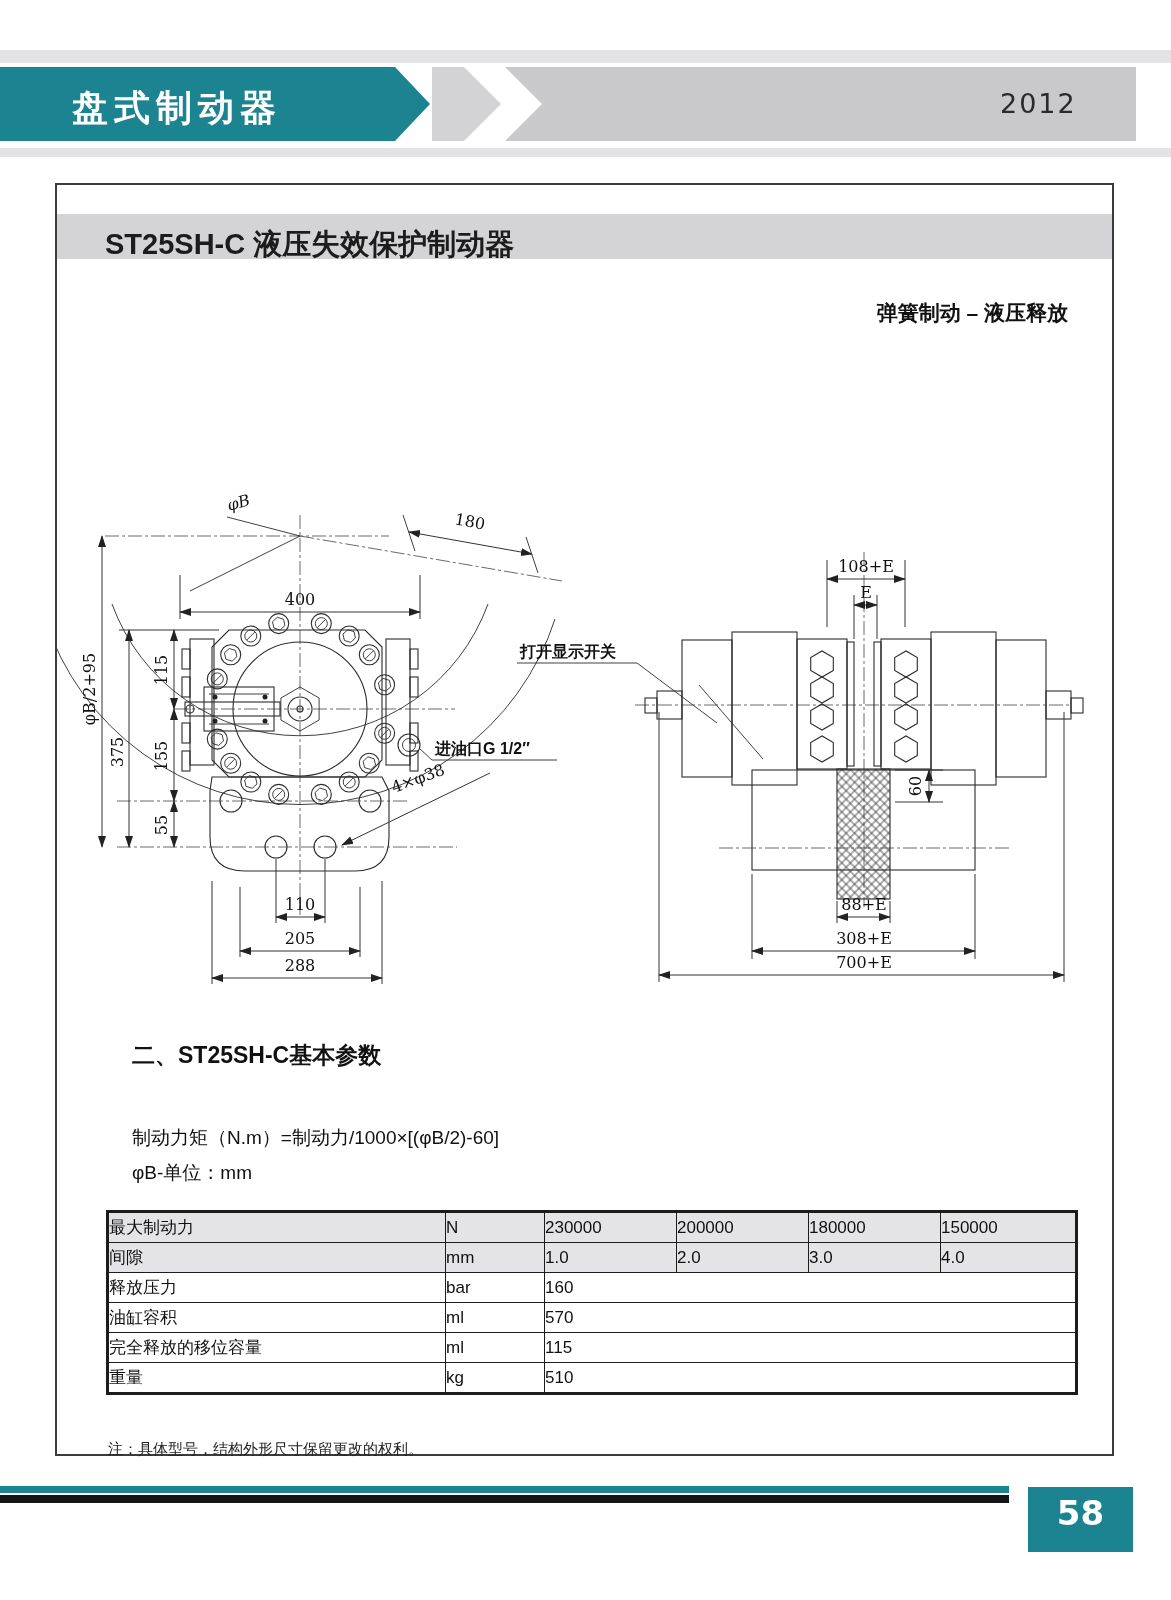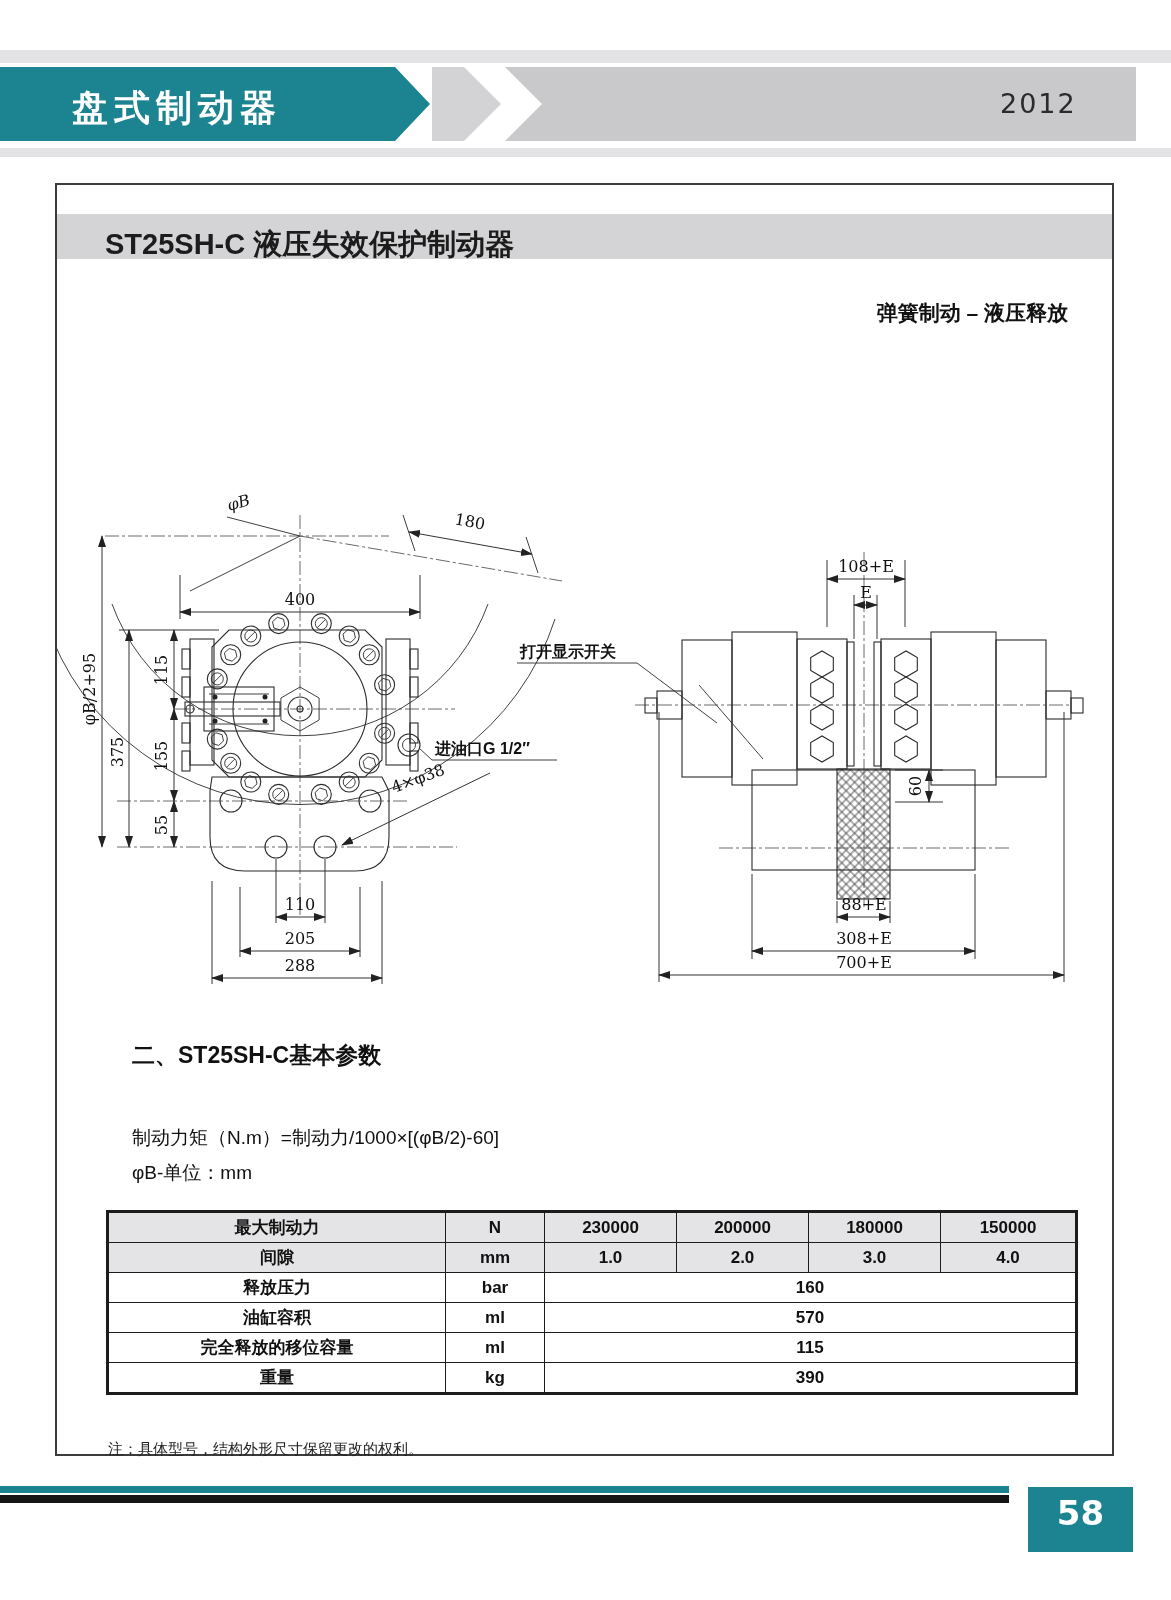--- a/index.html
+++ b/index.html
@@ -18,21 +18,21 @@
   .ln{fill:none;stroke:#2b2b2b;stroke-width:1.1;}
   .tn{fill:none;stroke:#2b2b2b;stroke-width:0.9;}
   .cl{fill:none;stroke:#444;stroke-width:0.8;stroke-dasharray:14 3 3 3;}
   .dim{fill:none;stroke:#333;stroke-width:1;}
   .dt{font-family:"DejaVu Serif","Liberation Serif",serif;font-size:16px;fill:#111;}
   .lbl{font-family:"Liberation Sans","DejaVu Sans",sans-serif;font-size:16px;font-weight:bold;fill:#111;}
   #specs-heading{position:absolute;left:75px;top:855px;font-size:23px;font-weight:bold;}
   .spec-line{position:absolute;left:75px;font-size:19px;}
   #spec-1{top:905px;} #spec-2{top:940px;} #spec-3{top:975px;}
   #specs-table{position:absolute;left:49px;top:1025px;border-collapse:collapse;table-layout:fixed;width:969px;font-size:17px;}
-  #specs-table td{border:1.6px solid #1c1c1c;height:29px;text-align:center;padding:0;font-weight:bold;}
+  #specs-table td{border:1.6px solid #1c1c1c;height:29px;text-align:left;padding:0;}
   #specs-table{border:3px solid #1c1c1c;}
   #specs-table tr.shade td{background:#e4e4e6;}
   #note{position:absolute;left:51px;top:1255px;font-size:15px;color:#222;}
   #footer-teal{position:absolute;left:0;top:1486px;width:1009px;height:7px;background:#1c8390;}
   #footer-black{position:absolute;left:0;top:1495px;width:1009px;height:8px;background:#151515;}
   #page-badge{position:absolute;left:1028px;top:1487px;width:105px;height:65px;background:#1c8390;color:#fff;font-size:34px;font-weight:bold;text-align:center;line-height:53px;font-family:"DejaVu Sans",sans-serif;}
 </style>
 </head>
 <body>
 
@@ -295,21 +295,21 @@
       <td colspan="4">570</td>
     </tr>
     <tr>
       <td>完全释放的移位容量</td>
       <td>ml</td>
       <td colspan="4">115</td>
     </tr>
     <tr>
       <td>重量</td>
       <td>kg</td>
-      <td colspan="4">390</td>
+      <td colspan="4">510</td>
     </tr>
   </tbody>
     </table>
 
   <div id="note">注：具体型号，结构外形尺寸保留更改的权利。</div>
 </div>
 
 <div id="footer-teal"></div>
 <div id="footer-black"></div>
 <div id="page-badge">58</div>

